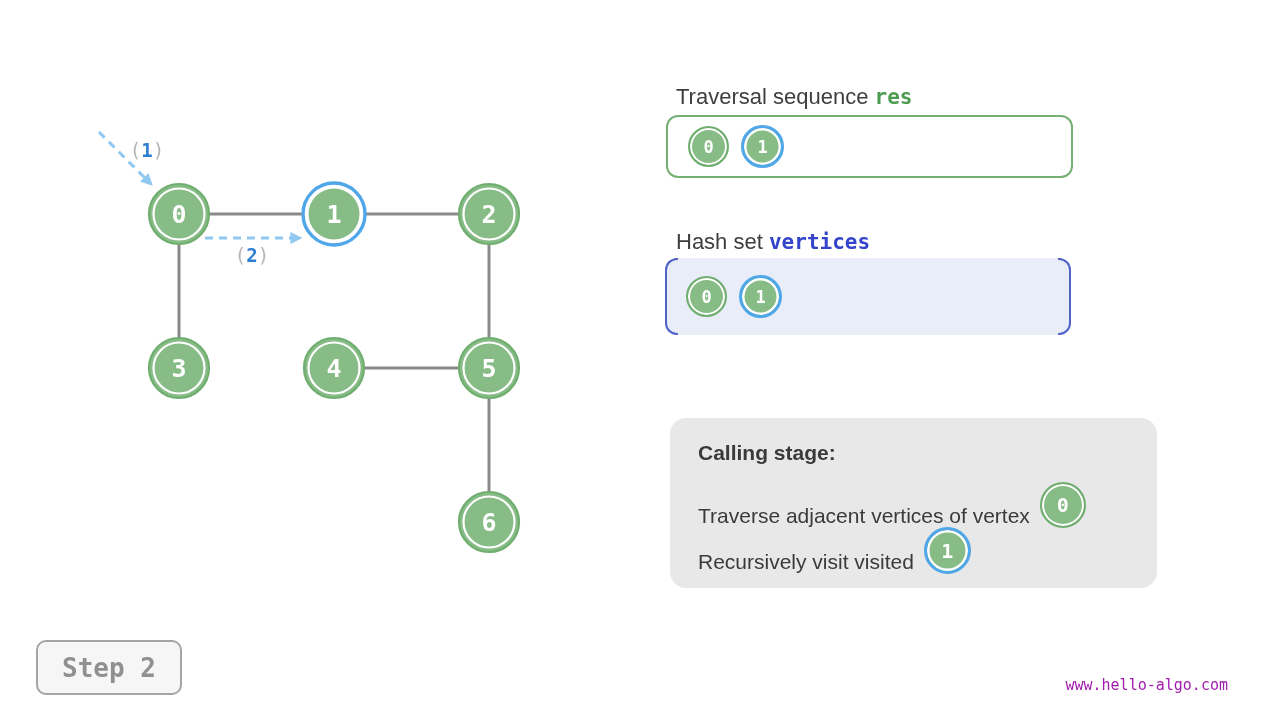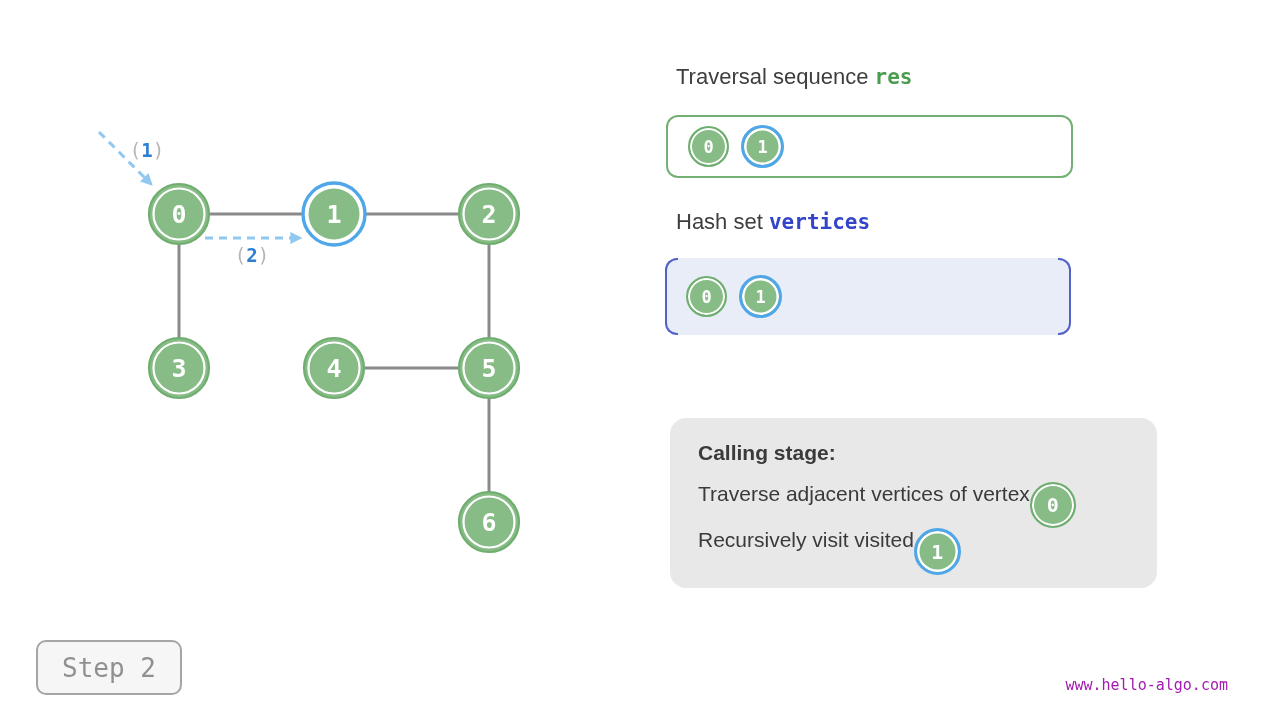--- a/index.html
+++ b/index.html
@@ -13,21 +13,21 @@
   .node-fill{fill:#87bc87;stroke:#6fae6f;stroke-width:2.2;}
   .node-ring{fill:none;stroke:#ffffff;stroke-width:2.2;}
   .node-hl-outer{fill:#ffffff;stroke:#4fa7e9;stroke-width:3.4;}
   .node-hl-inner{fill:#87bc87;}
   .node-label{font:bold 25px "DejaVu Sans Mono",monospace;fill:#ffffff;text-anchor:middle;}
   .arrow-label{font:19px "DejaVu Sans Mono",monospace;text-anchor:middle;}
   .pg{fill:#b5b5b5;}
   .pb{fill:#2e7fd1;font-weight:bold;}
 
   
-  .heading{position:absolute;left:676px;font-size:22px;color:#3e3e3e;white-space:nowrap;}
+  .heading{position:absolute;left:676px;font-size:22px;color:#3e3e3e;white-space:nowrap;margin-top:20px;}
   .heading .code{font-family:"DejaVu Sans Mono",monospace;font-weight:bold;font-size:21px;}
   .code-green{color:#4c9c50;}
   .code-blue{color:#3344cb;}
   .h-res{top:64px;}
   .h-visited{top:209px;}
 
   .seq-box{position:absolute;left:666px;top:115px;width:407px;height:63px;background:#ffffff;
            border:2px solid #74b074;border-radius:12px;box-sizing:border-box;
            display:flex;align-items:center;padding-left:20px;gap:12px;}
 
@@ -44,29 +44,29 @@
   .chip-green{width:41px;height:41px;background:#87bc87;border:2px solid #6fae6f;
               box-shadow:inset 0 0 0 2px #ffffff;}
   .chip-blue{width:43px;height:43px;background:#87bc87;border:3px solid #4fa7e9;
              box-shadow:inset 0 0 0 2.5px #ffffff;}
   .chip-lg.chip-green{width:46px;height:46px;font-size:20px;}
   .chip-lg.chip-blue{width:47px;height:47px;font-size:20px;}
 
   .calling-box{position:absolute;left:670px;top:418px;width:487px;height:170px;background:#e8e8e8;
                border-radius:16px;box-sizing:border-box;padding:22px 24px 0 28px;}
   .calling-title{font-size:21px;font-weight:bold;color:#3a3a3a;line-height:26px;}
-  .call-line{display:flex;align-items:flex-start;height:46px;margin-top:16px;}
+  .call-line{display:flex;align-items:flex-end;gap:10px;height:46px;margin-top:16px;}
   .call-line + .call-line{margin-top:0;}
   .call-text{font-size:21px;color:#3a3a3a;white-space:nowrap;}
 
   
   .step-badge{position:absolute;left:36px;top:640px;width:146px;height:55px;background:#f6f6f6;
               border:2px solid #a5a5a5;border-radius:10px;box-sizing:border-box;
               display:flex;align-items:center;justify-content:center;
-              font-family:"DejaVu Sans Mono",monospace;font-weight:normal;font-size:26px;color:#909090;}
+              font-family:"DejaVu Sans Mono",monospace;font-weight:bold;font-size:26px;color:#909090;}
   .watermark{position:absolute;right:52px;bottom:26px;font-family:"DejaVu Sans Mono",monospace;
              font-size:15px;color:#a21caf;}
 </style>
 </head>
 <body>
 
 <div class="stage">
 
   <svg class="graph" width="640" height="620" viewBox="0 0 640 620">
     <defs>

